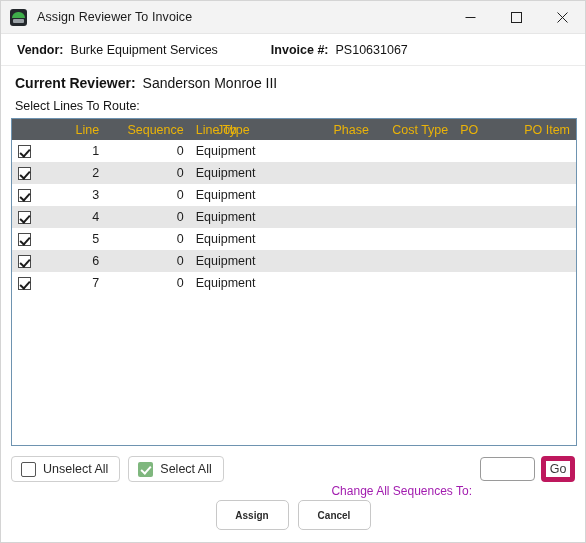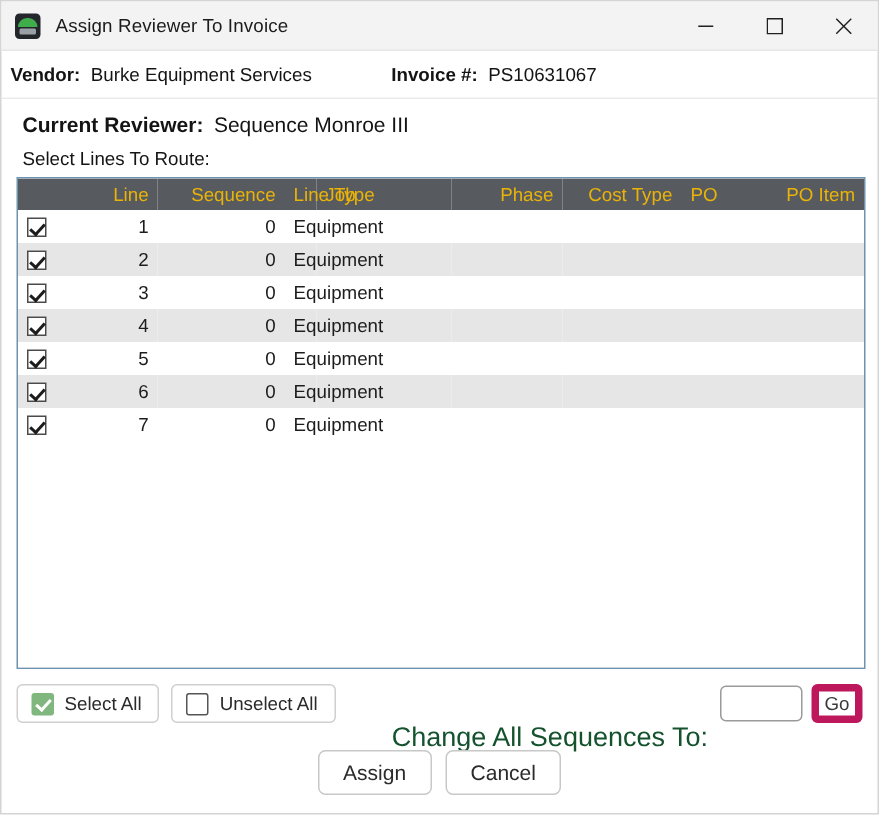--- a/index.html
+++ b/index.html
@@ -85,21 +85,21 @@
     color: #202020;
   }
   .winbtn svg { display: block; }
 
   
   .inforow {
     height: 31px;
     min-height: 31px;
     display: flex;
     align-items: center;
-    padding: 0 6px;
+    padding: 0 16px;
     font-size: 12.5px;
     border-bottom: 1px solid #ebebeb;
   }
   .lbl { font-weight: bold; color: #141414; }
   .val { color: #141414; margin-left: 7px; text-align: center; }
   .grp { display: flex; align-items: baseline; }
   .grp.vendor { margin-left: 0px; }
   .grp.invoice { margin-left: 53px; }
   .grp.total { margin-left: 56px; }
 
@@ -237,22 +237,22 @@
     margin-right: 7px;
     box-sizing: border-box;
     flex: 0 0 auto;
   }
   .seqgroup {
     margin-left: auto;
     display: flex;
     align-items: center;
   }
   .seqlabel {
-    font-size: 18px;
-    color: #14532d;
+    font-size: 12px;
+    color: #a21caf;
     margin-right: 8px;
     margin-top: 44px;
   }
   .seqinput {
     width: 55px;
     height: 24px;
     border: 1px solid #9a9a9a;
     border-radius: 4px;
     background: #ffffff;
     font-family: "Liberation Sans", sans-serif;
@@ -287,27 +287,28 @@
     justify-content: center;
     gap: 9px;
   }
   .abtn {
     min-width: 73px;
     height: 30px;
     border: 1px solid #c8c8c8;
     border-radius: 5px;
     background: #ffffff;
     font-family: "Liberation Sans", sans-serif;
-    font-size: 14px;
+    font-size: 10px;
     color: #2b2b2b;
     display: inline-flex;
     align-items: center;
     justify-content: center;
     padding: 0 16px;
     box-sizing: border-box;
+    font-weight: bold;
   }
 </style>
 </head>
 <body>
 
 <div class="window">
 
   <div class="titlebar">
     <div class="app-icon">
       <div class="roof"></div>
@@ -340,21 +341,21 @@
       <span class="val">Burke Equipment Services</span>
     </div>
     <div class="grp invoice">
       <span class="lbl">Invoice #:</span>
       <span class="val">PS10631067</span>
     </div>
   </div>
 
   <div class="reviewer">
     <span class="lbl">Current Reviewer:</span>
-    <span class="val">Sequence Monroe III</span>
+    <span class="val">Sanderson Monroe III</span>
   </div>
 
   <div class="selectlines">Select Lines To Route:</div>
 
   <div class="tablewrap">
     <table class="grid">
       <colgroup>
         <col style="width:30px">
         <col style="width:58px">
         <col style="width:80px">
@@ -456,26 +457,26 @@
           <td class="txt"></td>
           <td class="num"></td>
         </tr>
       </tbody>
     </table>
     <div class="filler"></div>
   </div>
 
   <div class="toolbar">
     <div class="tbtn">
+      <span class="cb-empty"></span>
+      <span>Unselect All</span>
+    </div>
+    <div class="tbtn">
       <span class="cb-green"></span>
       <span>Select All</span>
-    </div>
-    <div class="tbtn">
-      <span class="cb-empty"></span>
-      <span>Unselect All</span>
     </div>
     <div class="seqgroup">
       <span class="seqlabel">Change All Sequences To:</span>
       <input class="seqinput" type="text" value="" style="">
       <div class="gobtn">Go</div>
     </div>
   </div>
 
   <div class="actions">
     <div class="abtn">Assign</div>

